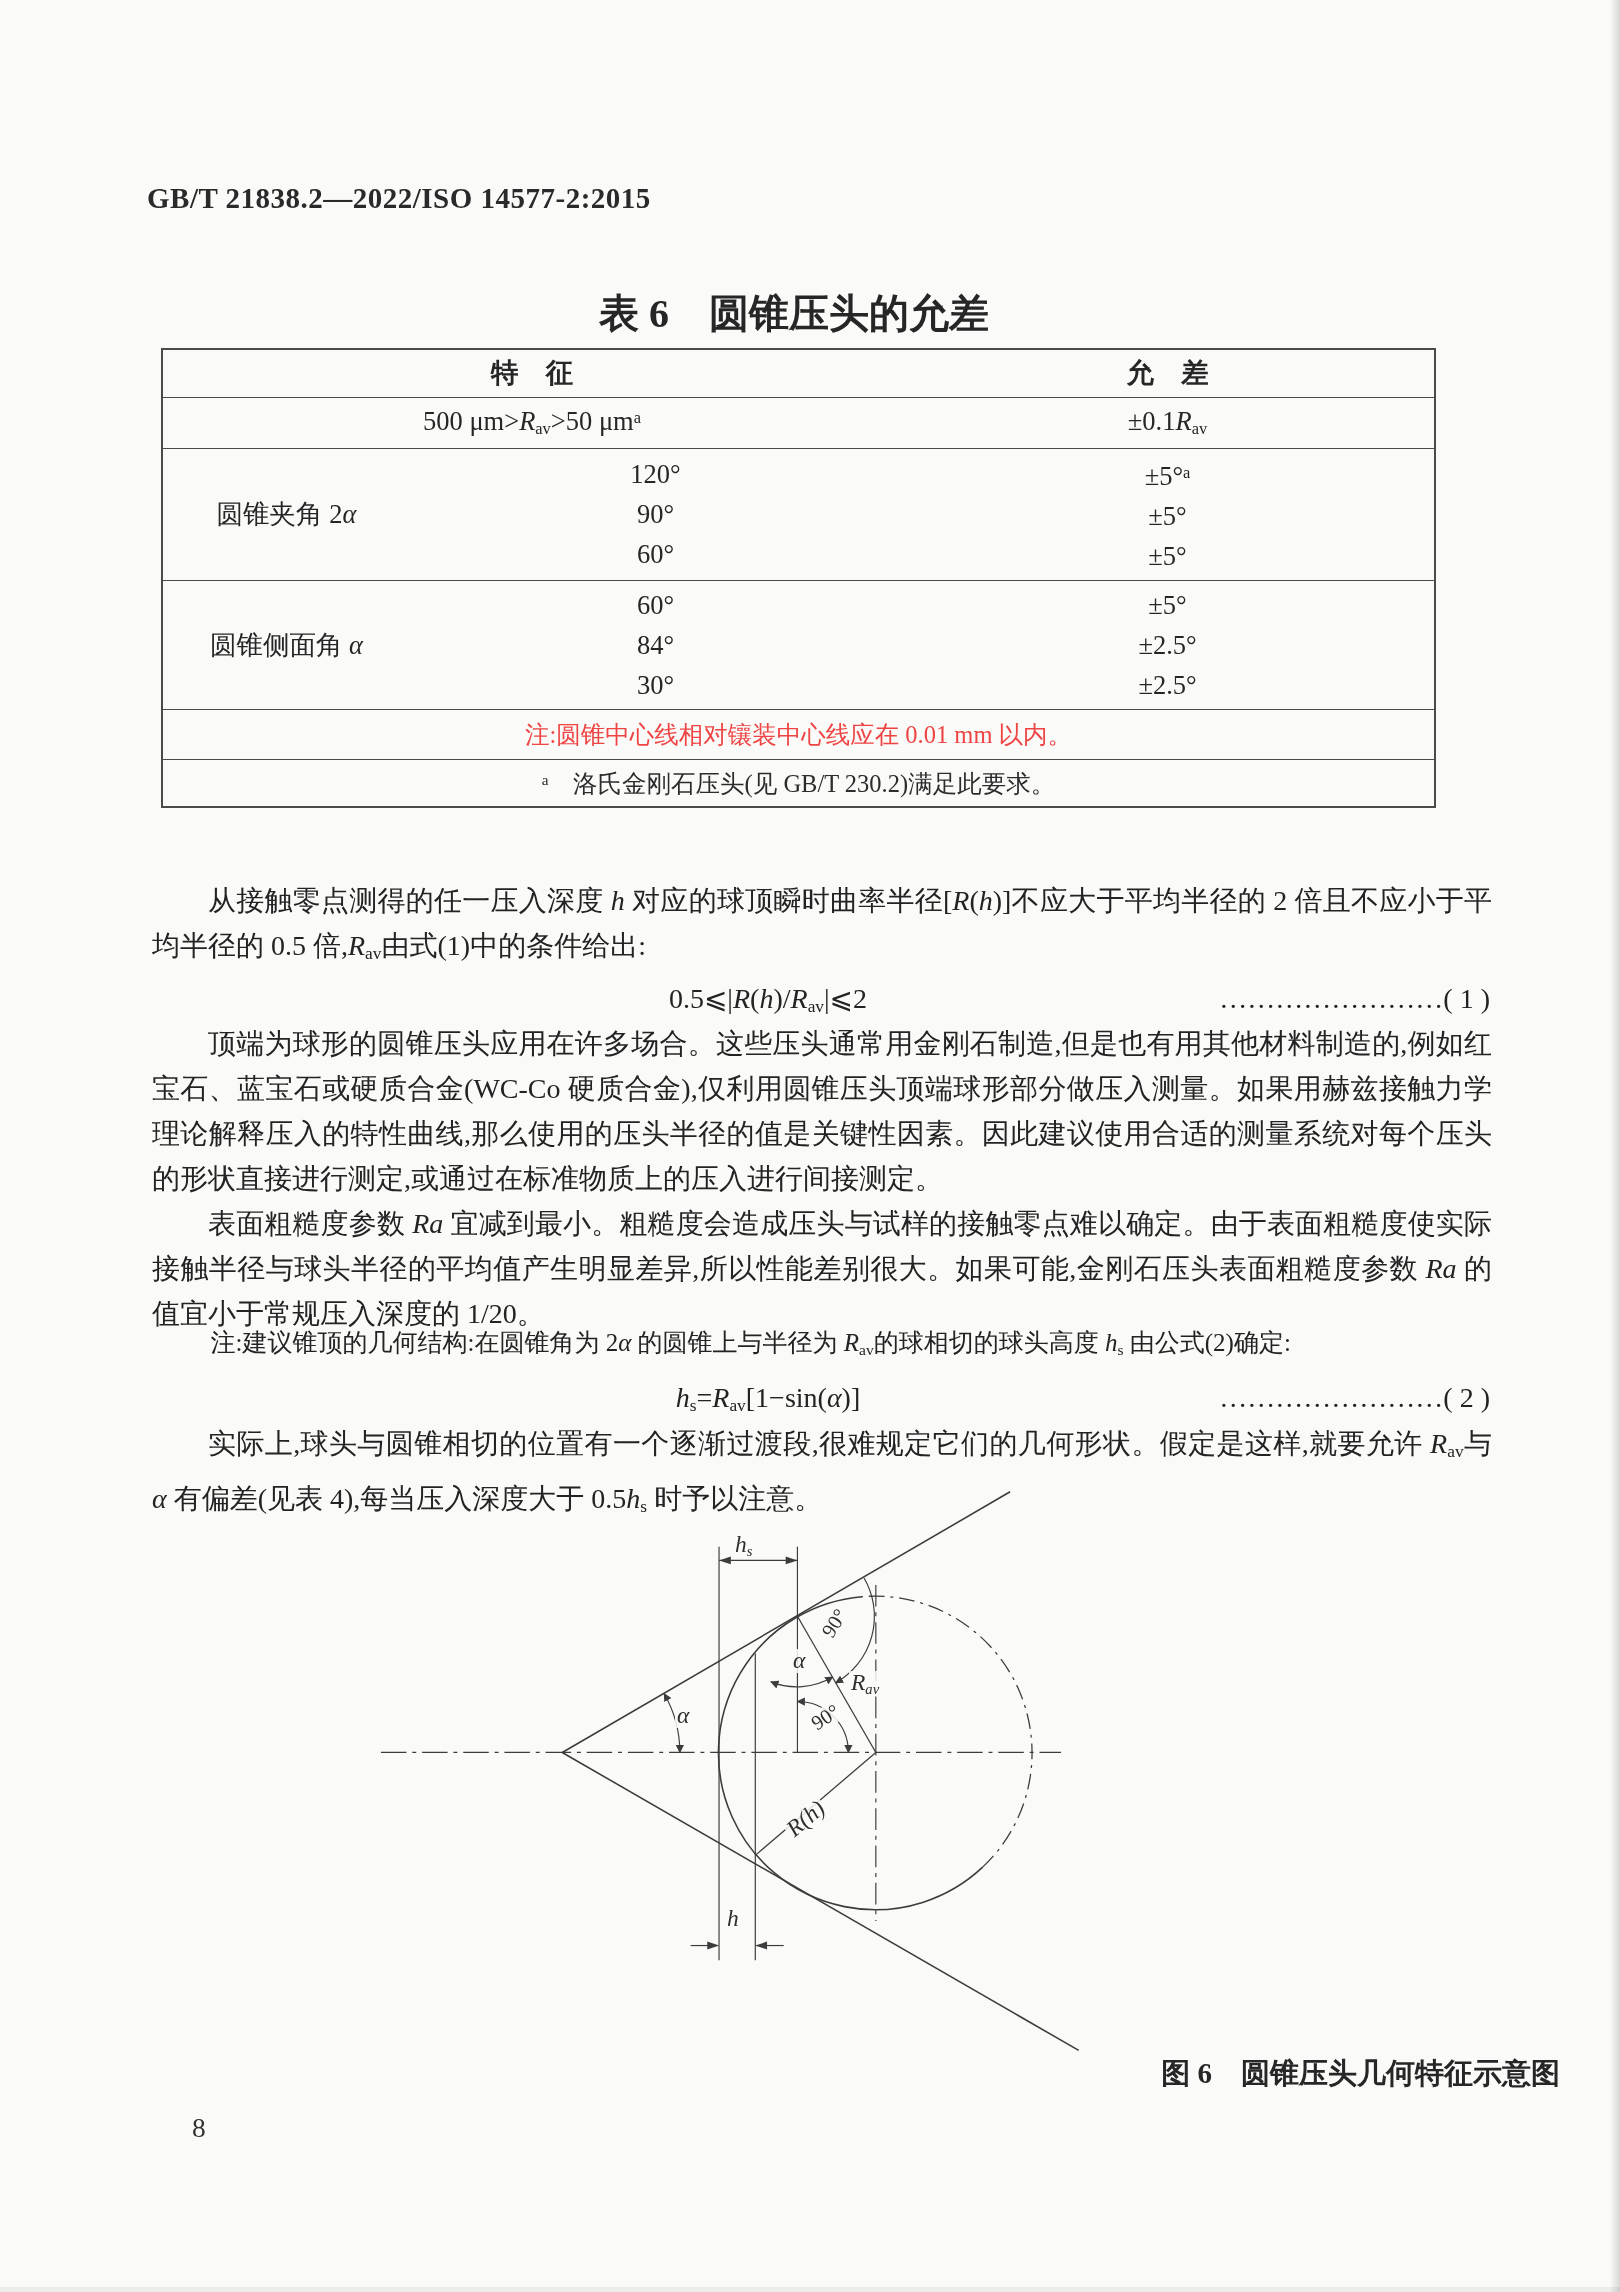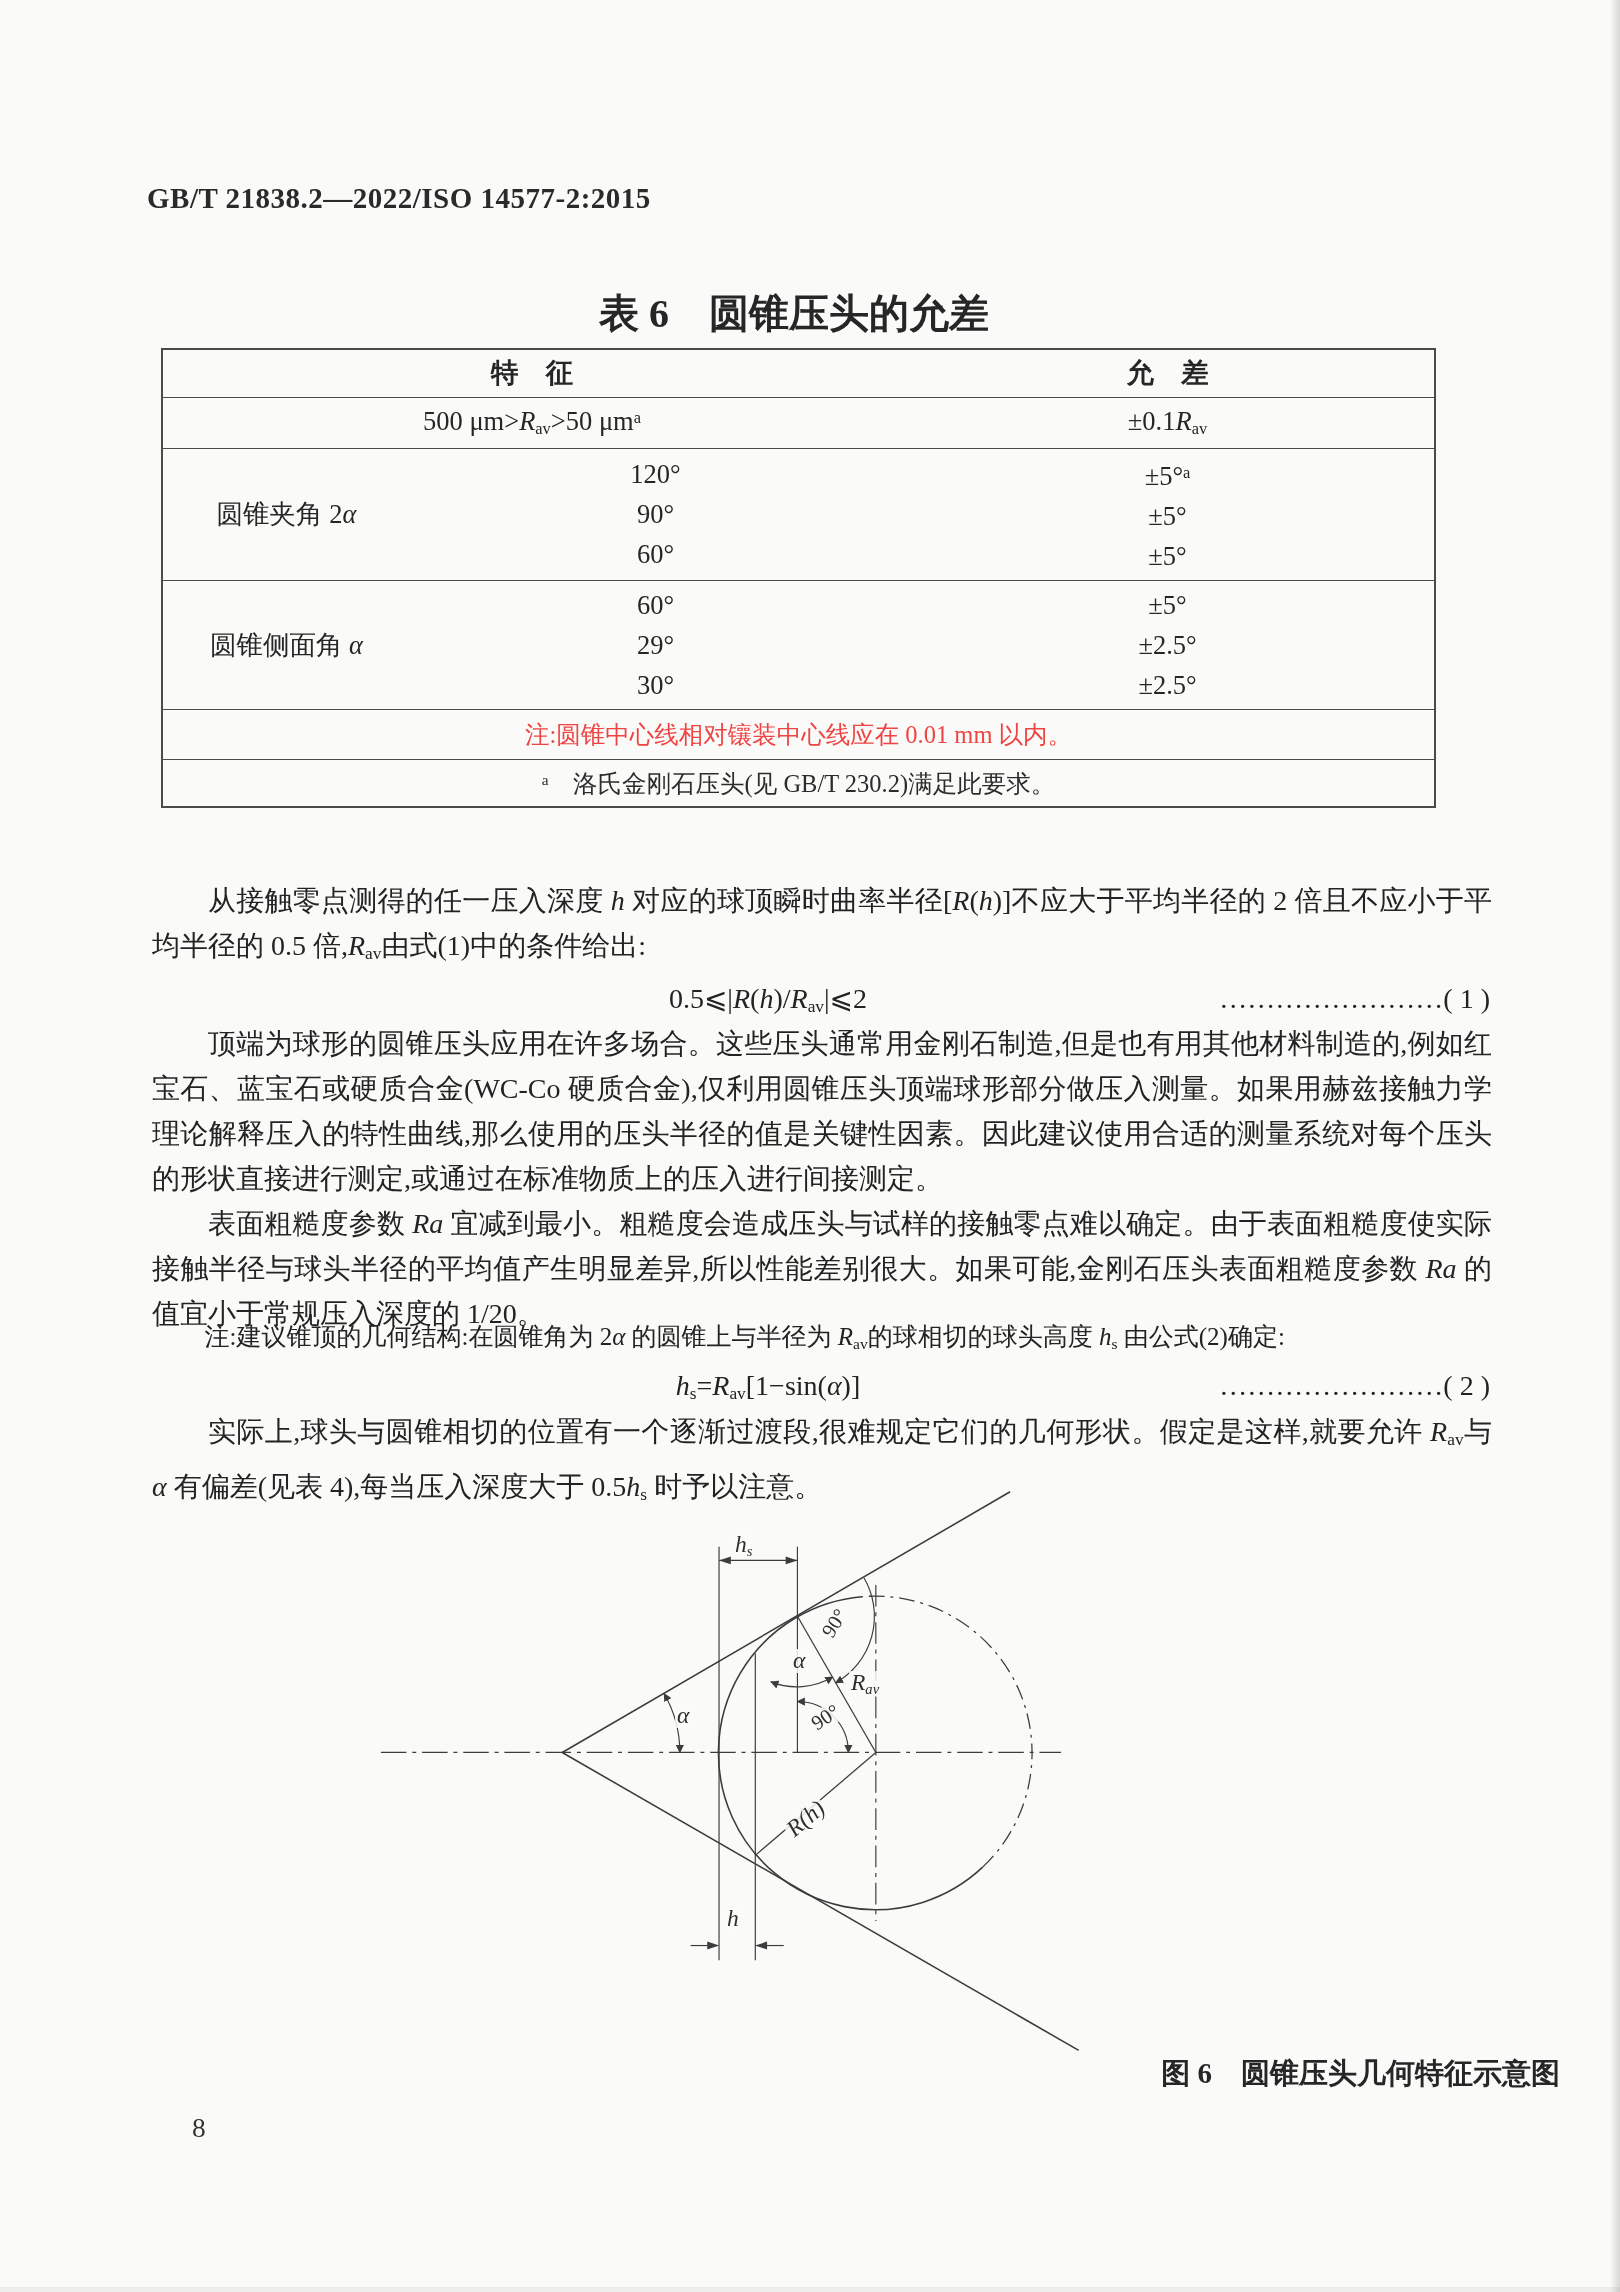--- a/index.html
+++ b/index.html
@@ -27,21 +27,21 @@
   .h-head{height:48px}.h-row{height:51px}.h-grp{height:122px}.h-note{height:50px}.h-foot{height:48px}
   .vline{line-height:40px}
   td.notecell{text-align:left;padding-left:78px;font-size:24.5px;color:#ef4444}
   td.footcell{text-align:left;padding-left:65px;font-size:24.5px;color:#2c2c2c}
 
   .text-block{position:absolute;left:152px;width:1340px;font-size:28px;color:#232323}
   .blockA{top:878px}
   .blockB{top:1317px}
   .para{margin:0;text-align:justify;text-indent:2em;line-height:45px}
   .para.p4{line-height:47px}
-  .smallnote{margin:0;font-size:25px;line-height:39px;text-indent:2.1em;text-align:justify}
+  .smallnote{margin:6px;font-size:25px;line-height:39px;text-indent:2.1em;text-align:justify}
   .formula{position:relative;height:45px;line-height:45px}
   .formula .expr{position:absolute;left:0;right:0;text-align:center;transform:translateX(-54px)}
   .formula .tail{position:absolute;right:2px}
 
   .figure{position:absolute;left:363px;top:1482px;width:961px;height:588px}
   .figure svg{position:absolute;left:0;top:0}
   .flabel{position:absolute;font-size:23.5px;font-style:italic;color:#2f2f2f;white-space:nowrap;
        background:rgba(250,250,248,0.85);padding:0 2px;line-height:1}
   .flabel.deg{font-size:20.6px;font-style:normal}
   .fig-caption{position:absolute;top:2054px;left:0;width:1560px;text-align:right;
@@ -83,21 +83,21 @@
     <td class="tolcol">
       <div class="vline">±5°<sup>a</sup></div>
       <div class="vline">±5°</div>
       <div class="vline">±5°</div>
     </td>
   </tr>
   <tr class="hline h-grp">
     <td>圆锥侧面角 <i>α</i></td>
     <td class="valcol">
       <div class="vline">60°</div>
-      <div class="vline">29°</div>
+      <div class="vline">84°</div>
       <div class="vline">30°</div>
     </td>
     <td class="tolcol">
       <div class="vline">±5°</div>
       <div class="vline">±2.5°</div>
       <div class="vline">±2.5°</div>
     </td>
   </tr>
   <tr class="hline h-note">
     <td colspan="3" class="notecell">注:圆锥中心线相对镶装中心线应在 0.01 mm 以内。</td>

